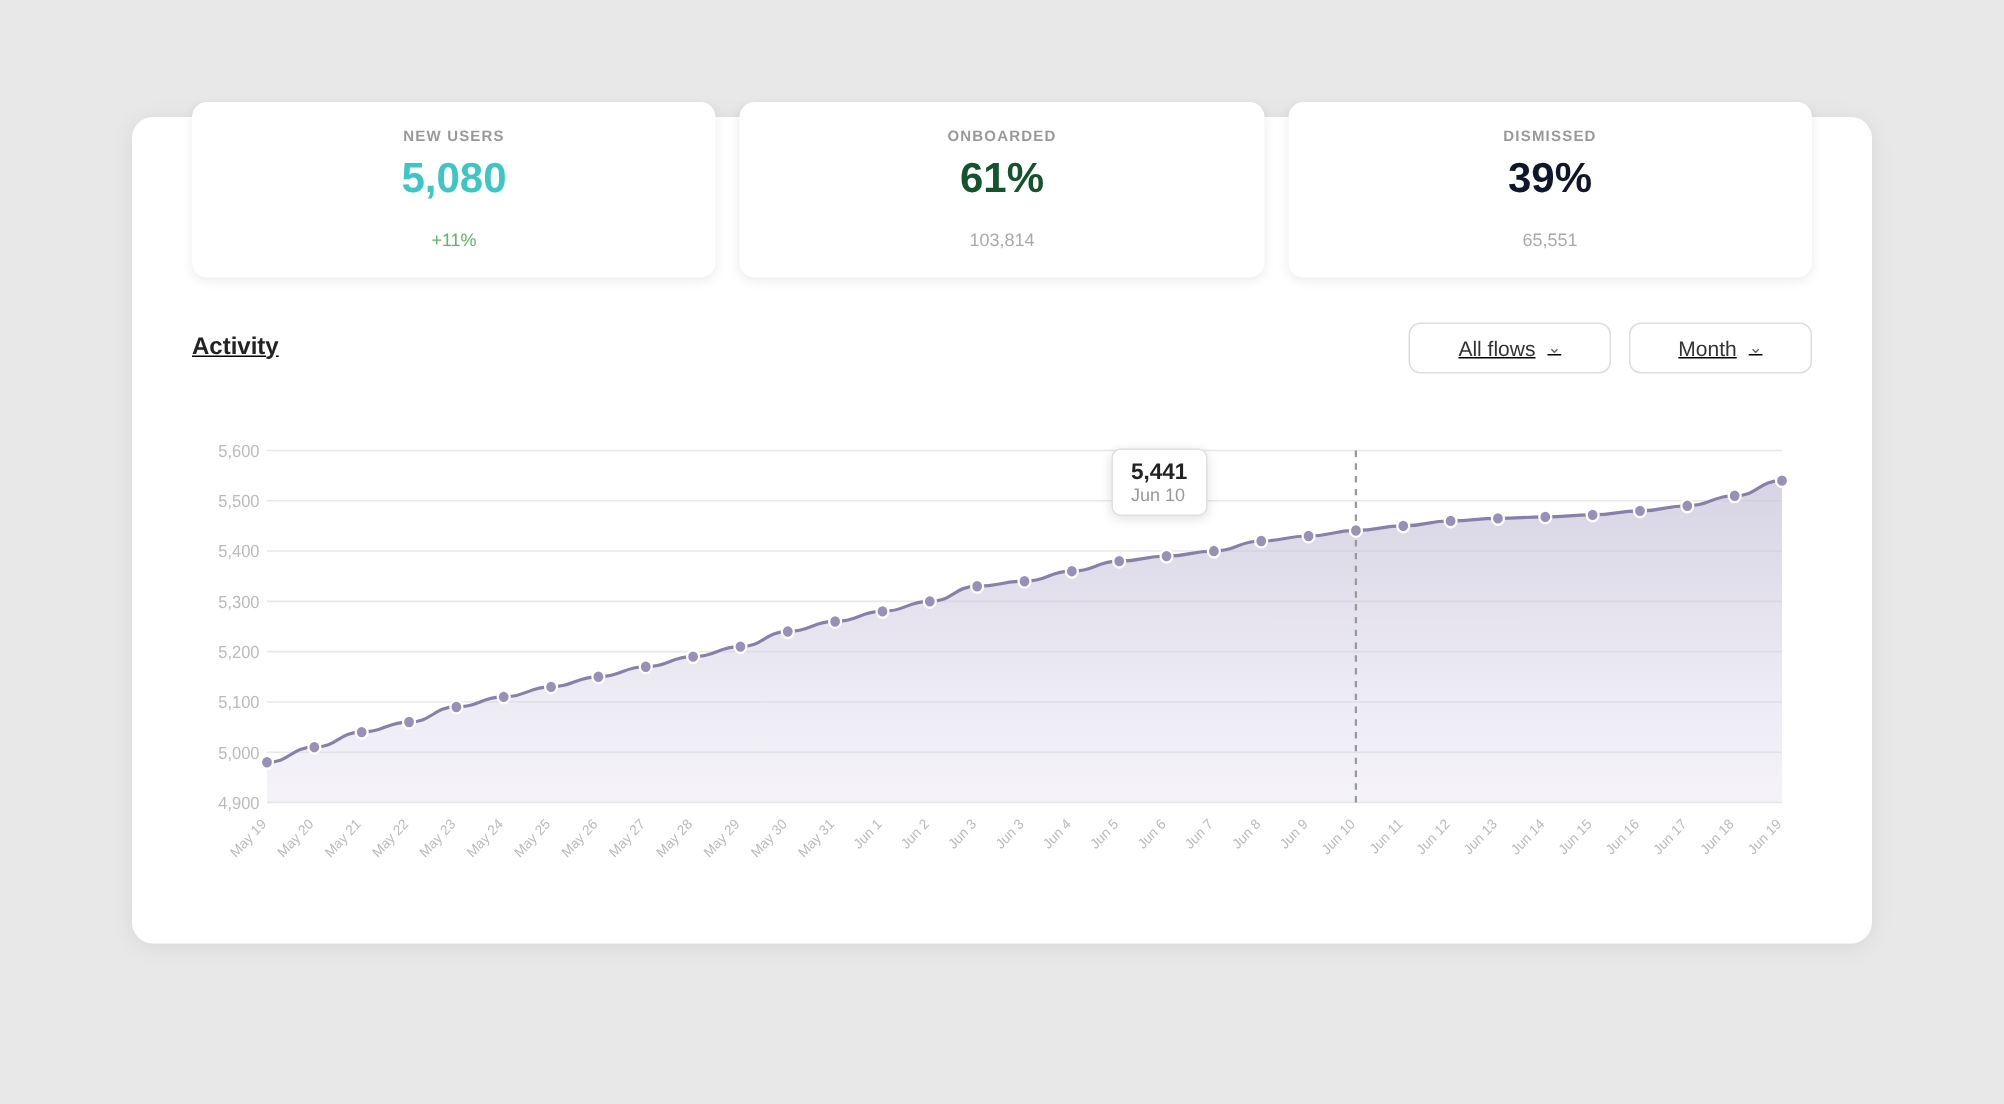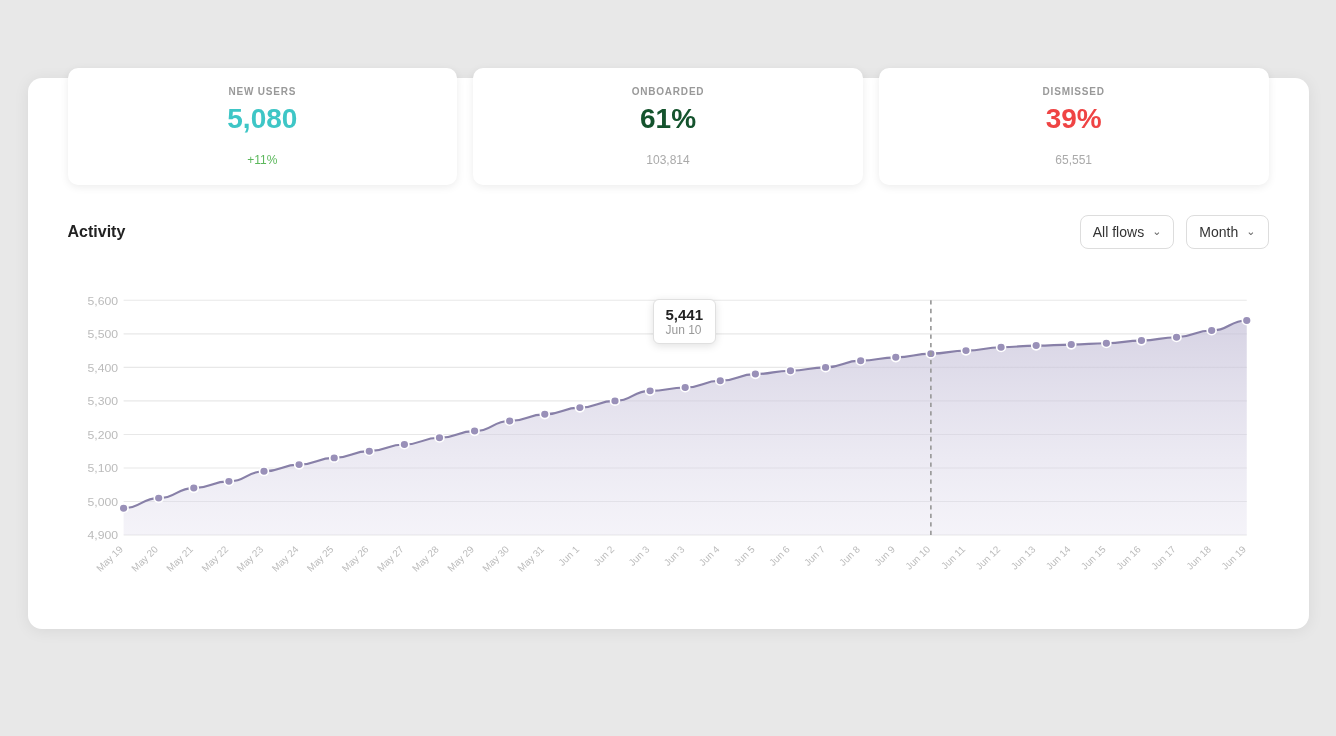--- a/index.html
+++ b/index.html
@@ -6,21 +6,21 @@
     body {
       background: #e8e8e8;
       font-family: -apple-system, BlinkMacSystemFont, 'Segoe UI', sans-serif;
       display: flex;
       align-items: center;
       justify-content: center;
       min-height: 100vh;
       padding: 20px;
     }
     .outer-container {
-      width: 1281px;
+      width: 1160px;
       position: relative;
     }
     .stats-row {
       display: flex;
       gap: 16px;
       justify-content: center;
       margin-bottom: -30px;
       position: relative;
       z-index: 2;
       padding: 0 40px;
@@ -42,21 +42,21 @@
       text-transform: uppercase;
       margin-bottom: 8px;
     }
     .stat-value {
       font-size: 28px;
       font-weight: 600;
       color: #14532d;
       line-height: 1;
     }
     .stat-value.teal { color: #3ec6c6; }
-    .stat-value.red { color: #ef4444; }
+    .stat-value.red { color: #0f172a; }
     .stat-value.gray { color: #bbb; }
     .stat-sub {
       font-size: 12px;
       color: #aaa;
       margin-top: 20px;
     }
     .stat-sub.green { color: #5cb85c; }
 
     .main-card {
       background: #fff;
@@ -65,35 +65,36 @@
       padding: 50px 40px 30px 40px;
       position: relative;
       z-index: 1;
     }
     .chart-header {
       display: flex;
       align-items: center;
       justify-content: space-between;
       margin-bottom: 30px;
       margin-top: 10px;
+      text-decoration: underline;
     }
     .chart-title {
       font-size: 16px;
       font-weight: 700;
       color: #222;
     }
     .chart-controls {
       display: flex;
       gap: 12px;
     }
     .dropdown-btn {
       background: #fff;
       border: 1.5px solid #ddd;
       border-radius: 8px;
-      padding: 8px 12px;
+      padding: 8px 32px;
       font-size: 14px;
       color: #333;
       cursor: pointer;
       display: flex;
       align-items: center;
       gap: 8px;
       font-family: inherit;
       justify-content: space-between;
     }
     .chevron {
@@ -263,19 +264,19 @@
           <text x="839.0625" y="254" text-anchor="end" font-size="9" fill="#bbb" font-family="sans-serif" transform="rotate(-45, 839.0625, 254)">Jun 12</text>
           <text x="870.625" y="254" text-anchor="end" font-size="9" fill="#bbb" font-family="sans-serif" transform="rotate(-45, 870.625, 254)">Jun 13</text>
           <text x="902.1875" y="254" text-anchor="end" font-size="9" fill="#bbb" font-family="sans-serif" transform="rotate(-45, 902.1875, 254)">Jun 14</text>
           <text x="933.75" y="254" text-anchor="end" font-size="9" fill="#bbb" font-family="sans-serif" transform="rotate(-45, 933.75, 254)">Jun 15</text>
           <text x="965.3125" y="254" text-anchor="end" font-size="9" fill="#bbb" font-family="sans-serif" transform="rotate(-45, 965.3125, 254)">Jun 16</text>
           <text x="996.875" y="254" text-anchor="end" font-size="9" fill="#bbb" font-family="sans-serif" transform="rotate(-45, 996.875, 254)">Jun 17</text>
           <text x="1028.4375" y="254" text-anchor="end" font-size="9" fill="#bbb" font-family="sans-serif" transform="rotate(-45, 1028.4375, 254)">Jun 18</text>
           <text x="1060" y="254" text-anchor="end" font-size="9" fill="#bbb" font-family="sans-serif" transform="rotate(-45, 1060, 254)">Jun 19</text>
         </svg>
       
-      <div class="tooltip-box" style="left:585px; top:20px;">
+      <div class="tooltip-box" style="left:613px; top:20px;">
         <div class="tooltip-value">5,441</div>
         <div class="tooltip-date">Jun 10</div>
       </div>
     </div>
   </div>
 </div>
 
 </body></html>

